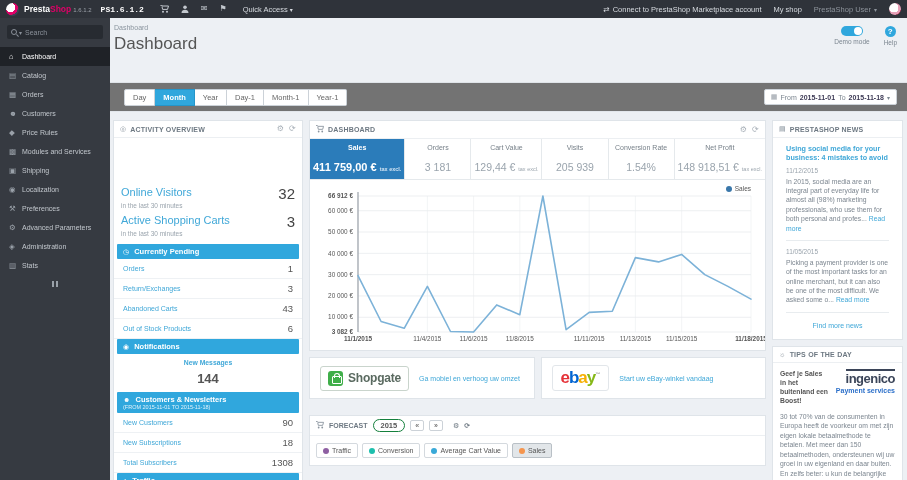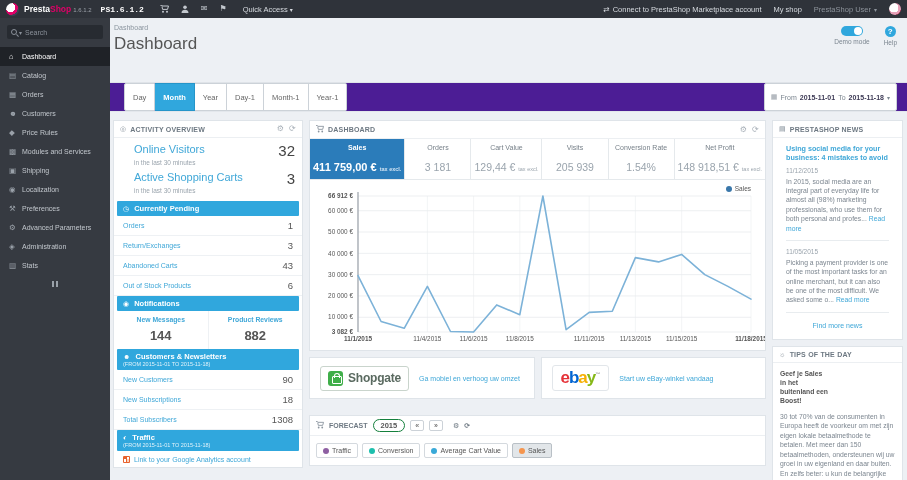--- a/index.html
+++ b/index.html
@@ -41,21 +41,21 @@
   
   .main { position:absolute; left:110px; top:18px; right:0; bottom:0; background:#edf0f4; }
   .crumb { font-size:7px; color:#8a949e; padding:6px 0 0 4px; }
   .page-title { font-size:17px; font-weight:normal; color:#555; padding:3px 0 0 4px; }
   .head-right { position:absolute; top:8px; right:10px; display:flex; gap:14px; align-items:flex-start; }
   .head-ctl { display:flex; flex-direction:column; align-items:center; gap:2px; font-size:6.5px; color:#7c8690; }
   .toggle { width:22px; height:10px; border-radius:6px; background:#30a7dd; position:relative; cursor:pointer; }
   .toggle .knob { position:absolute; right:1px; top:1px; width:8px; height:8px; background:#fff; border-radius:50%; }
   .help-ico { width:11px; height:11px; border-radius:50%; background:#30a7dd; color:#fff; font-size:8px; font-weight:bold; text-align:center; line-height:11px; cursor:pointer; }
 
-  .toolbar { position:absolute; top:64px; left:0; right:0; height:30px; background:#4c1d95; border-top:1px solid #dfe3e8; border-bottom:1px solid #e3e7ec; display:flex; padding:0 10px 0 14px; }
+  .toolbar { position:absolute; top:64px; left:0; right:0; height:30px; background:#737373; border-top:1px solid #dfe3e8; border-bottom:1px solid #e3e7ec; display:flex; align-items:center; padding:0 10px 0 14px; }
   .rangegrp { display:flex; }
   .rbtn { font-size:7.5px; color:#666; background:#fff; border:1px solid #ccd2d8; border-left:none; padding:3px 8px; cursor:pointer; }
   .rbtn:first-child { border-left:1px solid #ccd2d8; border-radius:2px 0 0 2px; }
   .rbtn:last-child { border-radius:0 2px 2px 0; }
   .rbtn.active { background:#30a7dd; border-color:#2595c9; color:#fff; font-weight:bold; }
   .datebox { margin-left:auto; background:#fff; border:1px solid #ccd2d8; border-radius:2px; font-size:7px; color:#7c8690; padding:3px 6px; display:flex; align-items:center; gap:3px; cursor:pointer; }
   .datebox b { color:#3d3a55; }
   .datebox .cal { font-size:7px; color:#9aa1a9; }
 
   .content { position:absolute; top:95px; left:3px; right:4px; bottom:0; display:flex; gap:6px; align-items:flex-start; padding-top:7px; }
@@ -63,21 +63,21 @@
   .col-mid { flex:1 1 auto; min-width:0; }
   .col-right { width:131px; flex:0 0 auto; }
 
   .panel { background:#fff; border:1px solid #dfe4e9; margin-bottom:6px; }
   .panel-h { display:flex; align-items:center; padding:4px 6px; border-bottom:1px solid #eceff2; color:#6d7882; font-size:7px; font-weight:bold; letter-spacing:.2px; }
   .panel-h .ph-ico { margin-right:4px; font-size:7px; color:#8a949e; font-weight:normal; }
   .panel-h .spacer { flex:1; }
   .panel-h .hic { color:#aab2ba; font-size:8px; margin-left:5px; cursor:pointer; font-weight:normal; line-height:1; }
 
   
-  .stat-block { padding:5px 7px 2px 20px; }
+  .stat-block { padding:5px 7px 2px 7px;margin-top:43px; }
   .stat-line { display:flex; align-items:flex-start; }
   .stat-line .lbl { color:#41a8d8; font-size:11px; flex:1; }
   .stat-line .num { color:#444; font-size:15px; line-height:1; }
   .stat-sub { font-size:6.5px; color:#9aa4ad; margin:1px 0 5px 0; }
   .bluehead { background:#30a7dd; color:#fff; font-size:7.5px; font-weight:bold; padding:3px 6px; margin:0 3px; border-radius:1px; }
   .bluehead .sub { display:block; font-size:5.5px; font-weight:normal; opacity:.85; }
   .bluehead .bh-ico { font-weight:normal; margin-right:3px; font-size:7px; }
   .a-row { display:flex; align-items:center; padding:4px 9px; border-bottom:1px solid #eef1f4; }
   .a-row:last-child { border-bottom:none; }
   .a-row .alink { color:#41a8d8; font-size:7px; flex:1; cursor:pointer; }
@@ -329,24 +329,20 @@
             <span class="aval">6</span>
           </div>
           <div class="bluehead">
             <span class="bh-ico">◉</span>
             <span>Notifications</span>
           </div>
           <div class="notif-grid">
             <div class="notif-cell">
               <div class="nl">New Messages</div>
               <div class="nv">144</div>
-            </div>
-            <div class="notif-cell">
-              <div class="nl">Product Reviews</div>
-              <div class="nv">882</div>
             </div>
           </div>
           <div class="bluehead">
             <span class="bh-ico">☻</span>
             <span>Customers &amp; Newsletters</span>
             <span class="sub">(FROM 2015-11-01 TO 2015-11-18)</span>
           </div>
           <div class="a-row">
             <span class="alink">New Customers</span>
             <span class="aval">90</span>
@@ -526,20 +522,24 @@
         </div>
 
         <div class="panel">
           <div class="panel-h">
             <span class="ph-ico">☼</span>
             <span>TIPS OF THE DAY</span>
           </div>
           <div class="tips-body">
             <div class="tips-top">
               <div class="tips-headline">Geef je Sales in het buitenland een Boost!</div>
+              <div class="ingen">
+                <span class="word">ingenico</span>
+                <div class="psub">Payment services</div>
+              </div>
             </div>
             <div class="tips-text">30 tot 70% van de consumenten in Europa heeft de voorkeur om met zijn eigen lokale betaalmethode te betalen. Met meer dan 150 betaalmethoden, ondersteunen wij uw groei in uw eigenland en daar buiten. En zelfs beter: u kun de belangrijke betaalmethoden activeren met een</div>
           </div>
         </div>
       </div>
 
     </div>
   </div>
 </div>
 

